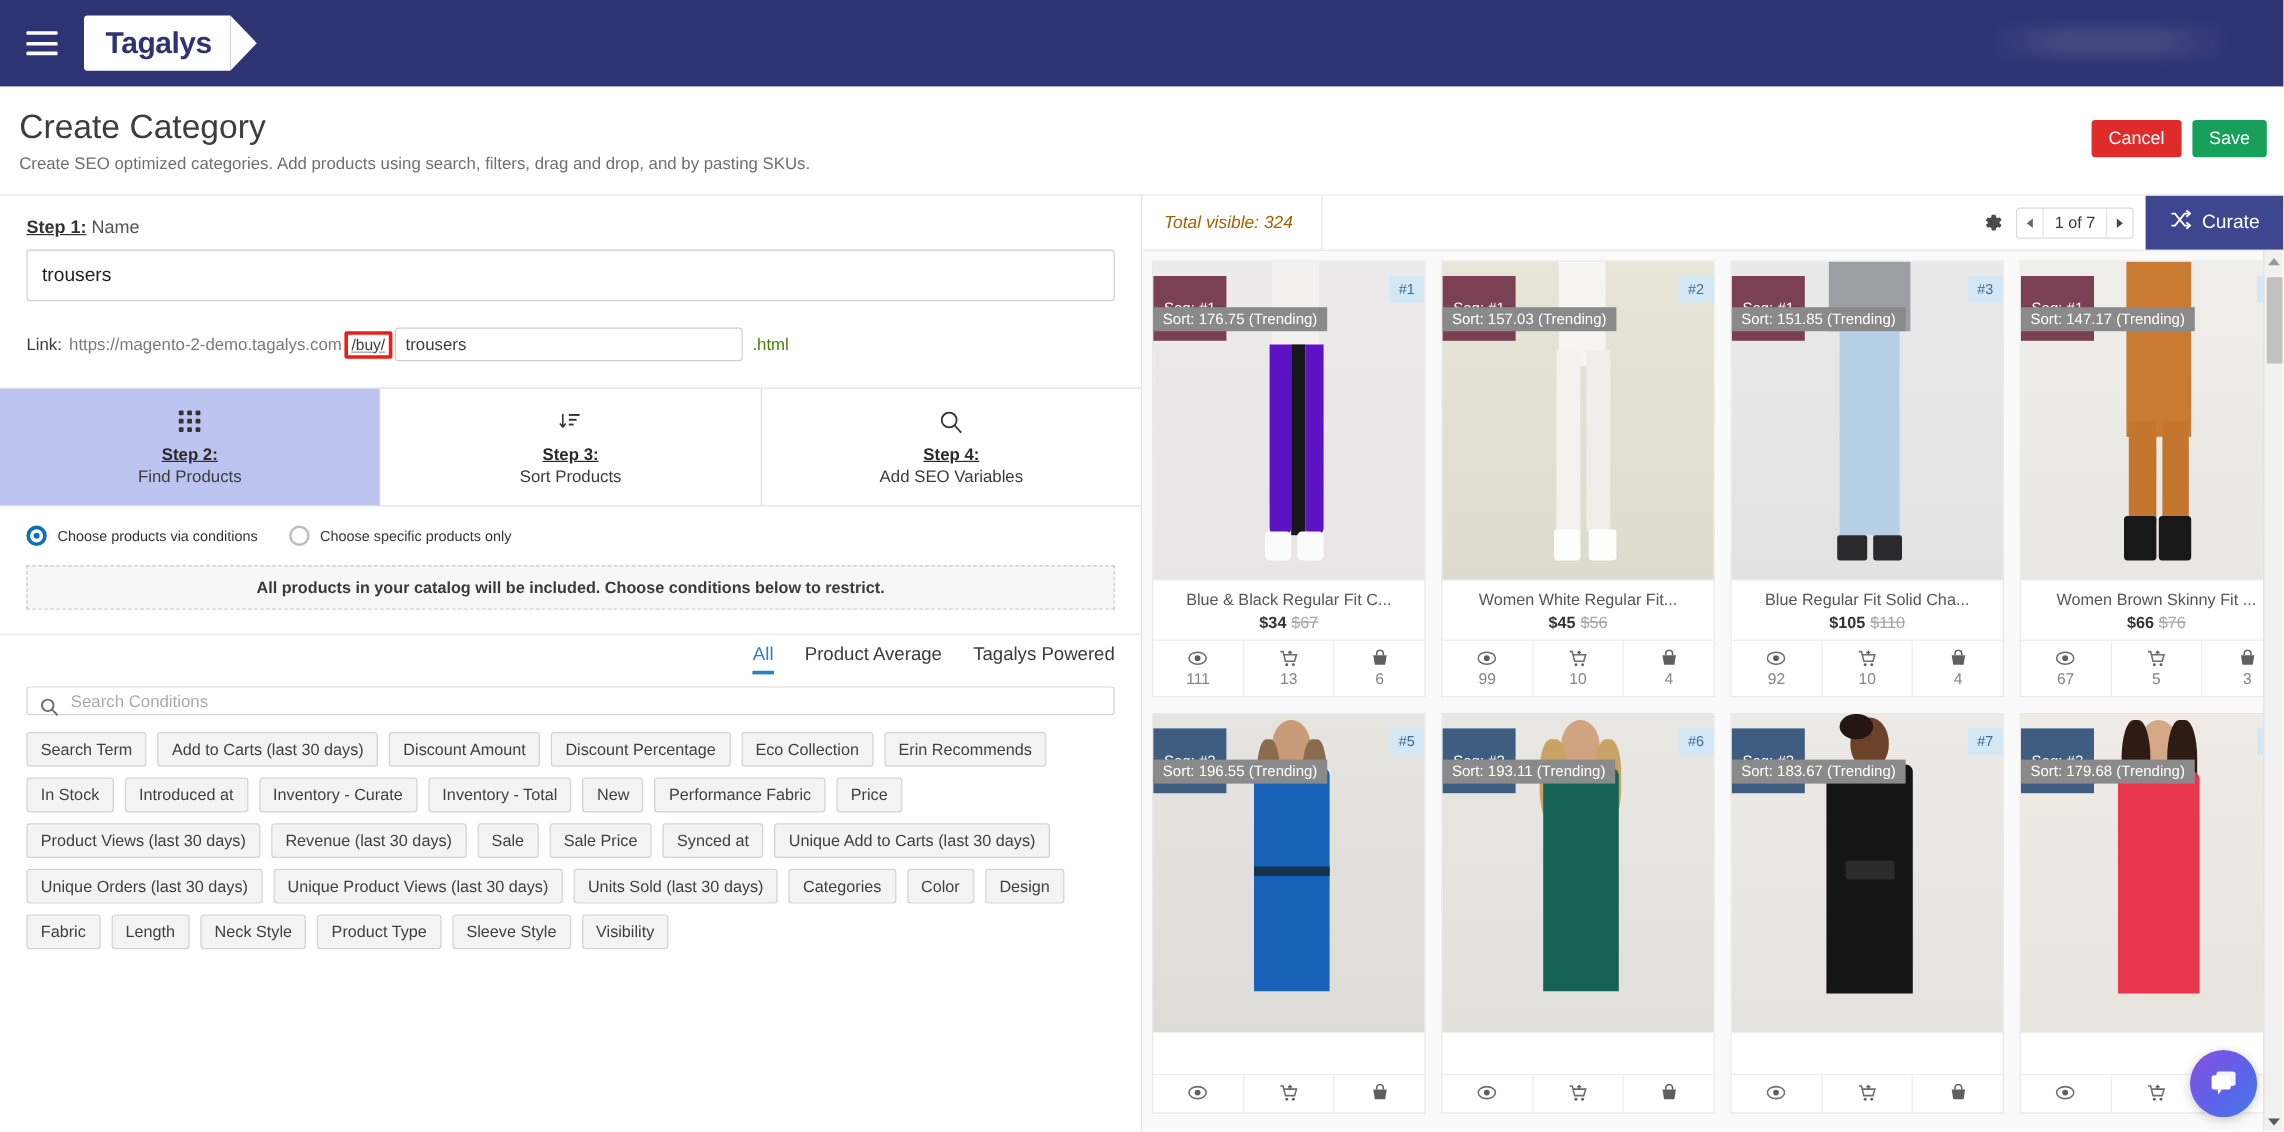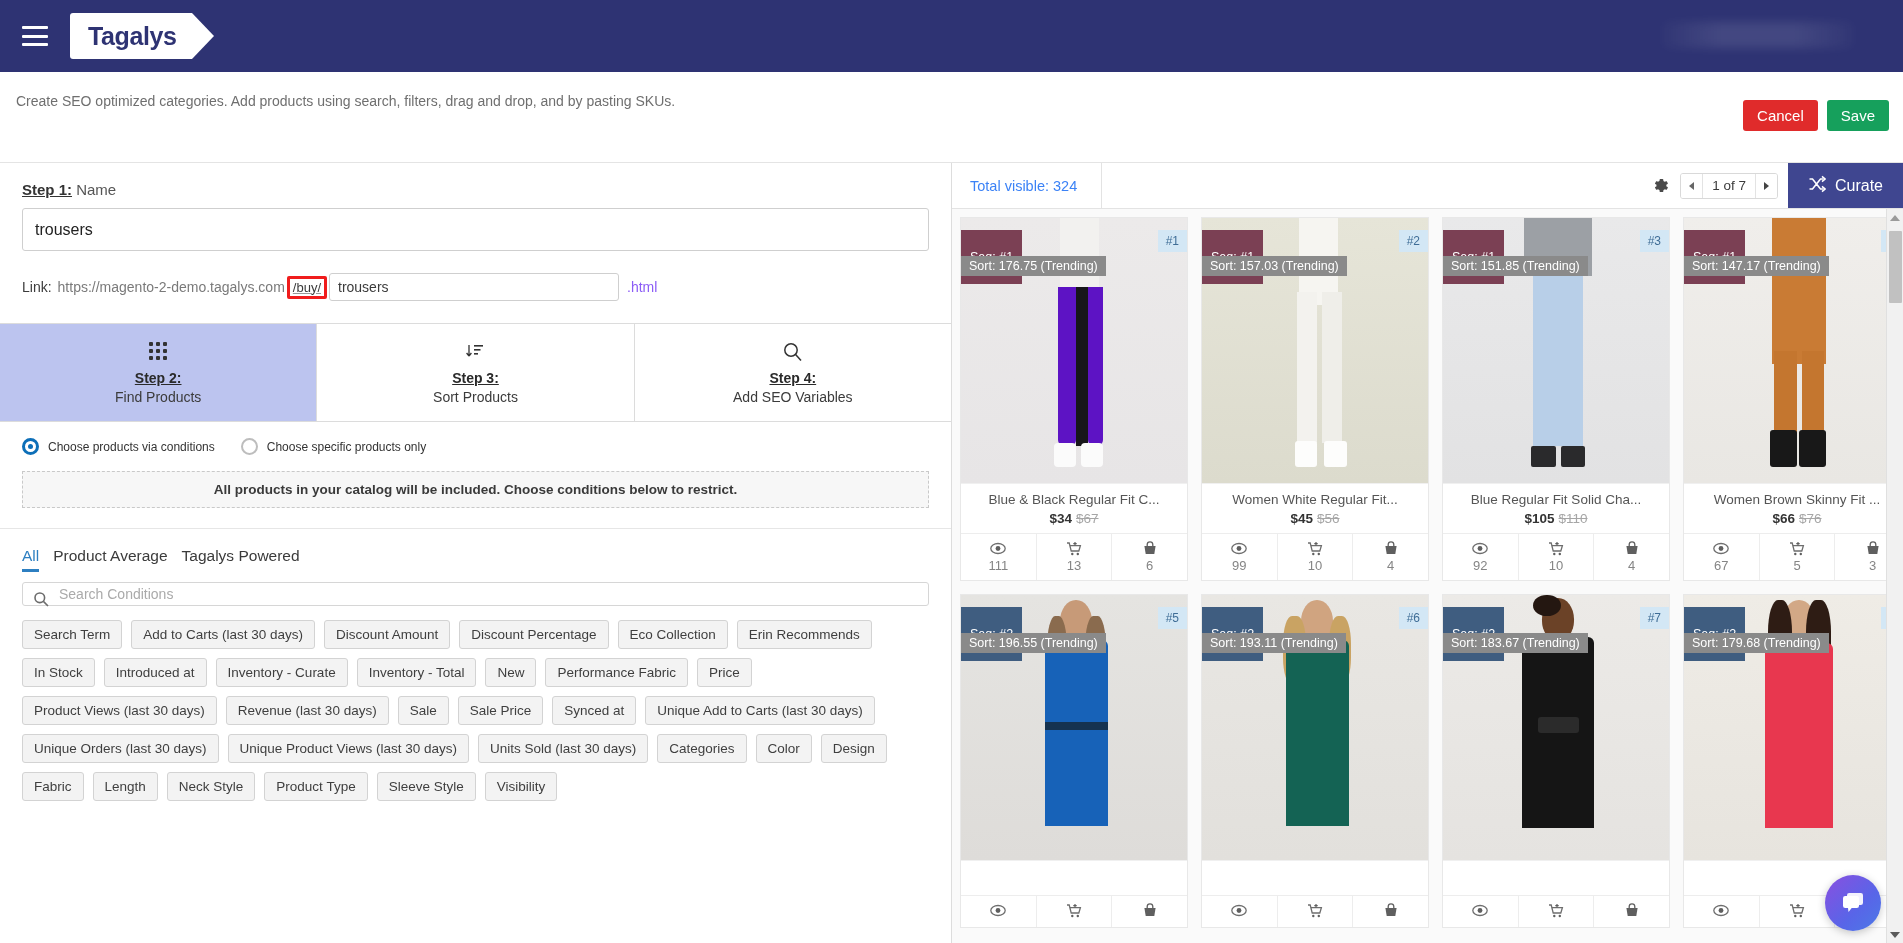--- a/index.html
+++ b/index.html
@@ -81,21 +81,21 @@
   .link-base { color:#7a7a7a; }
   .link-highlight {
     color:#3b3b3b; border: 3px solid #f01c1c; border-radius: 2px;
     padding: 1px 3px; margin: 0 2px; text-decoration: underline; text-decoration-color:#999;
     font-size: 13px;
   }
   .slug-input {
     width: 290px; height: 28px; border: 1px solid #cfcfcf; border-radius: 3px;
     font-size: 14px; padding: 0 8px; font-family: inherit; color:#3b3b3b; outline:none;
   }
-  .link-ext { color:#8b5cf6; margin-left: 8px; }
+  .link-ext { color:#4d7c0f; margin-left: 8px; }
 
   
   .steps { display: flex; margin-top: 22px; border-top: 1px solid #dcdcdc; border-bottom: 1px solid #dcdcdc; }
   .step-tab {
     flex: 1; text-align: center; padding: 14px 0 16px 0; cursor: pointer;
     border-right: 1px solid #dcdcdc; background: #fff;
   }
   .step-tab:last-child { border-right: none; }
   .step-tab.active { background: #bcc4ef; }
   .step-ico { height: 26px; display:flex; align-items:center; justify-content:center; margin-bottom: 6px; }
@@ -116,21 +116,21 @@
   .radio-lbl { font-size: 12px; color:#333; }
 
   .notice {
     margin: 16px 22px 0 22px;
     border: 1px dashed #c9c9c9; background:#f7f7f7;
     text-align:center; font-size: 13.5px; font-weight:700; color:#3a3a3a;
     padding: 10px 0;
   }
 
   
-  .cond-tabs { display:flex; gap: 14px; padding: 18px 22px 0 22px; border-top: 1px solid #e6e6e6; margin-top: 20px; }
+  .cond-tabs { display:flex; gap: 26px; padding: 8px 22px 0 22px; border-top: 1px solid #e6e6e6; margin-top: 20px; justify-content: flex-end; }
   .cond-tab { font-size: 15.5px; color:#3b3b3b; padding-bottom: 7px; cursor:pointer; position:relative; }
   .cond-tab.active { color:#2d7fc1; }
   .cond-tab.active::after { content:''; position:absolute; left:0; right:0; bottom:0; height:3px; background:#2d7fc1; }
 
   .search-wrap { margin: 10px 22px 0 22px; position: relative; }
   .search-input {
     width: 100%; height: 24px; border:1px solid #d6d6d6; border-radius:3px;
     padding: 0 10px 0 36px; font-size: 14px; font-family: inherit; outline:none; color:#444;
   }
   .search-input::placeholder { color:#aaa; }
@@ -139,22 +139,22 @@
   .chips { display:flex; flex-wrap:wrap; gap: 9px; padding: 14px 22px 0 22px; }
   .chip {
     border: 1px solid #d3d3d3; border-radius: 3px; background:#f3f3f3;
     font-size: 13.5px; color:#3f3f3f; padding: 6px 11px; cursor:pointer; font-family:inherit;
     white-space: nowrap;
   }
 
   
   .rp-header { display:flex; align-items:stretch; height: 46px; background:#fff; border-bottom:1px solid #e3e3e3; }
   .rp-total {
-    display:flex; align-items:center; padding: 0 18px; font-size: 14.5px; color:#3b82f6;
-    border-right: 1px solid #e3e3e3; min-width: 150px;
+    display:flex; align-items:center; padding: 0 18px; font-size: 14.5px; color:#a16207;
+    border-right: 1px solid #e3e3e3; min-width: 150px; font-style: italic;
   }
   .rp-spacer { flex:1; }
   .rp-tools { display:flex; align-items:center; gap: 10px; padding-right: 10px; }
   .gear { width:19px; height:19px; cursor:pointer; }
   .pager { display:flex; align-items:center; border:1px solid #d9d9d9; border-radius:3px; overflow:hidden; height:26px; }
   .pager-btn { width:22px; height:100%; display:flex; align-items:center; justify-content:center; background:#fff; cursor:pointer; border-right:1px solid #e3e3e3; }
   .pager-btn:last-child { border-right:none; border-left:1px solid #e3e3e3; }
   .pager-btn i { width:0;height:0;border-top:4px solid transparent;border-bottom:4px solid transparent; display:block;}
   .pager-btn.prev i { border-right:5px solid #666; }
   .pager-btn.next i { border-left:5px solid #444; }
@@ -220,20 +220,21 @@
       <span></span>
   </div>
   <div class="logo-wrap">
     <div class="logo">Tagalys</div>
     <div class="logo-arrow"></div>
   </div>
   <div class="nav-redacted"></div>
 </div>
 
 <div class="page-header">
+  <div class="page-title">Create Category</div>
   <div class="page-sub">Create SEO optimized categories. Add products using search, filters, drag and drop, and by pasting SKUs.</div>
   <div class="header-actions">
     <button class="btn btn-cancel">Cancel</button>
     <button class="btn btn-save">Save</button>
   </div>
 </div>
 
 <div class="main">
 
   <div class="left-pane">

